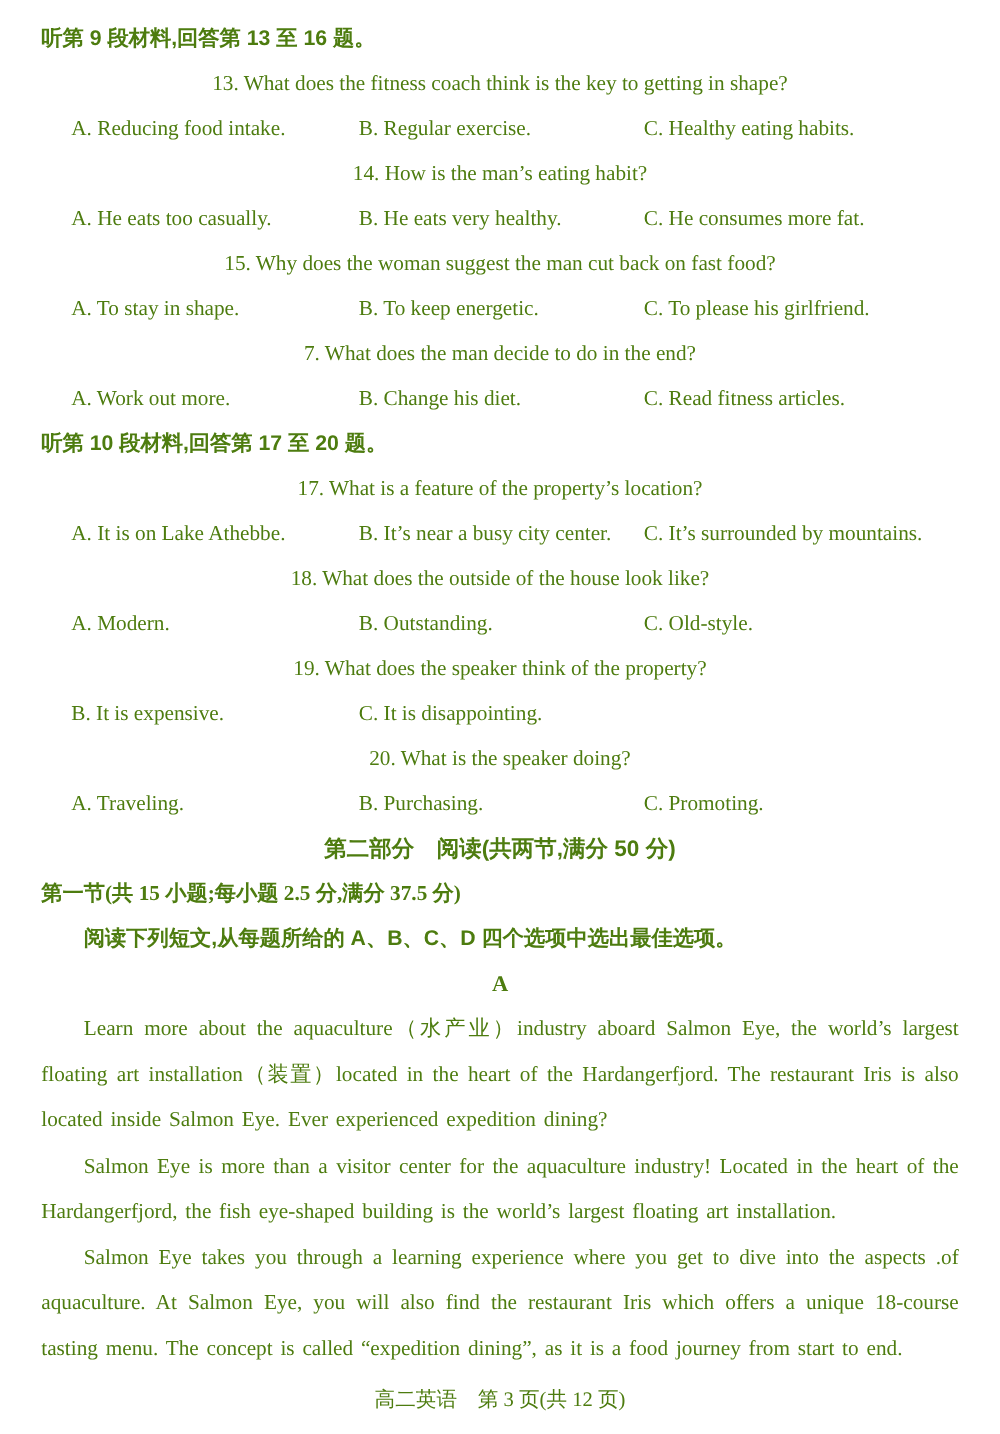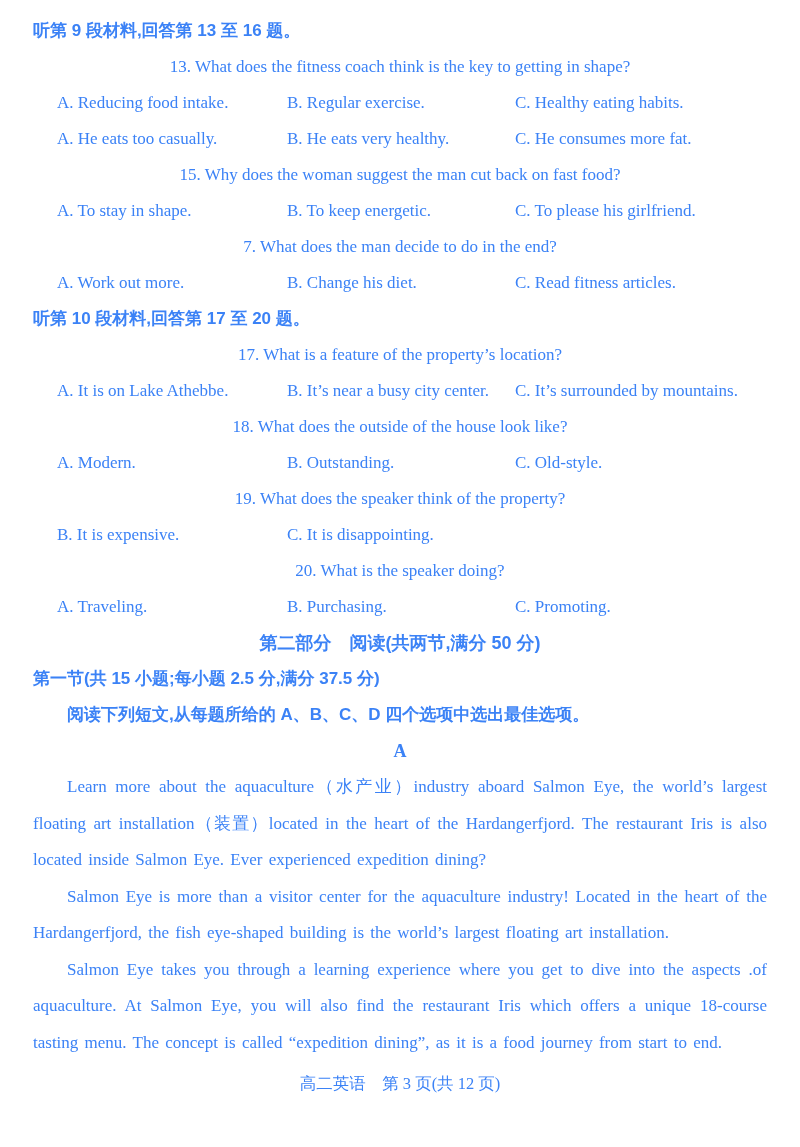--- a/index.html
+++ b/index.html
@@ -2,21 +2,21 @@
 <html><head>
 <meta charset="utf-8">
 <style>
   html, body { margin: 0; padding: 0; background: #ffffff; }
   .page {
     position: relative;
     width: 800px;
     height: 1143px;
     margin: 0 auto;
     background: #ffffff;
-    color: #3b82f6;
+    color: #4d7c0f;
     font-family: "Liberation Serif", "DejaVu Serif", serif;
     font-size: 17px;
     box-sizing: border-box;
     padding: 13px 33px 0 33px;
     overflow: hidden;
   }
   .line { line-height: 36px; white-space: nowrap; }
   
   .cn-bold {
     font-family: "Liberation Sans", "DejaVu Sans", sans-serif;
@@ -33,21 +33,21 @@
   .opt { white-space: nowrap; }
   .part-heading {
     text-align: center;
     font-family: Liberation Sans, sans-serif;
     font-weight: bold;
     font-size: 18px;
     line-height: 36px;
     white-space: nowrap;
   }
   .section-heading {
-    font-family: Liberation Sans, sans-serif;
+    font-family: Liberation Serif, serif;
     font-weight: bold;
     font-size: 17px;
     line-height: 36px;
     white-space: nowrap;
   }
   .instructions {
     font-family: "Liberation Sans", "DejaVu Sans", sans-serif;
     font-weight: bold;
     font-size: 17px;
     line-height: 36px;
@@ -81,20 +81,21 @@
 
   <div class="line cn-bold">听第 9 段材料,回答第 13 至 16 题。</div>
 
   <div class="question">13. What does the fitness coach think is the key to getting in shape?</div>
   <div class="options">
     <span class="opt">A. Reducing food intake.</span>
     <span class="opt">B. Regular exercise.</span>
     <span class="opt">C. Healthy eating habits.</span>
   </div>
 
+  <div class="question">14. How is the man’s eating habit?</div>
   <div class="options">
     <span class="opt">A. He eats too casually.</span>
     <span class="opt">B. He eats very healthy.</span>
     <span class="opt">C. He consumes more fat.</span>
   </div>
 
   <div class="question">15. Why does the woman suggest the man cut back on fast food?</div>
   <div class="options">
     <span class="opt">A. To stay in shape.</span>
     <span class="opt">B. To keep energetic.</span>

